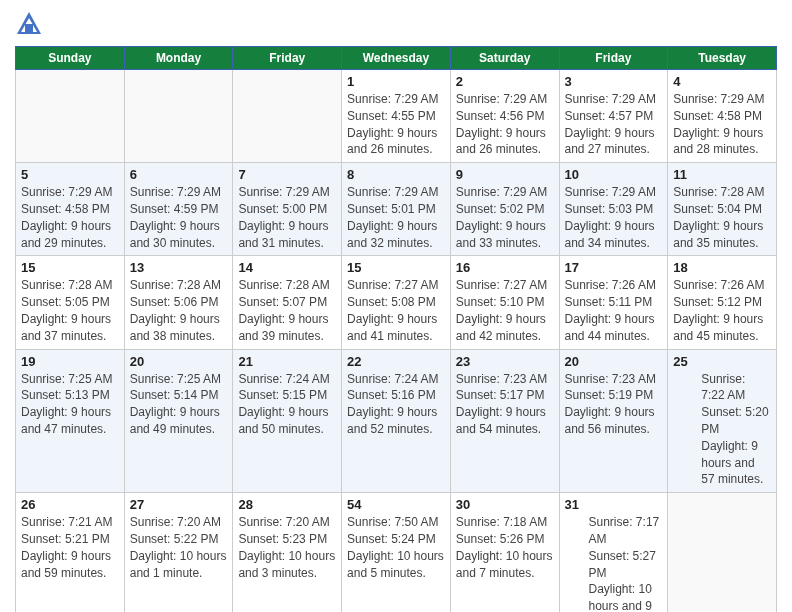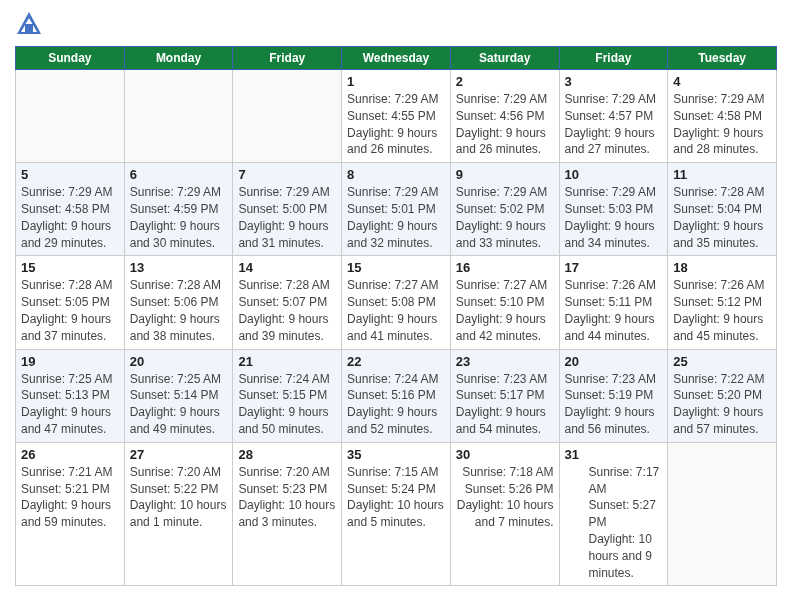--- a/index.html
+++ b/index.html
@@ -284,21 +284,21 @@
 Daylight: 9 hours and 54 minutes.</div>
           </td>
           <td>
             <div class="day-number">20</div>
             <div class="day-info" style="white-space: pre-line;">Sunrise: 7:23 AM
 Sunset: 5:19 PM
 Daylight: 9 hours and 56 minutes.</div>
           </td>
           <td>
             <div class="day-number">25</div>
-            <div class="day-info" style="white-space: pre-line;">Sunrise: 7:22 AM
+            <div class="day-info" style="white-space: pre-line; margin-left: 28px;">Sunrise: 7:22 AM
 Sunset: 5:20 PM
 Daylight: 9 hours and 57 minutes.</div>
           </td>
         </tr>
         <tr>
           <td>
             <div class="day-number">26</div>
             <div class="day-info" style="white-space: pre-line;">Sunrise: 7:21 AM
 Sunset: 5:21 PM
 Daylight: 9 hours and 59 minutes.</div>
@@ -309,28 +309,28 @@
 Sunset: 5:22 PM
 Daylight: 10 hours and 1 minute.</div>
           </td>
           <td>
             <div class="day-number">28</div>
             <div class="day-info" style="white-space: pre-line;">Sunrise: 7:20 AM
 Sunset: 5:23 PM
 Daylight: 10 hours and 3 minutes.</div>
           </td>
           <td>
-            <div class="day-number">35</div>
-            <div class="day-info" style="white-space: pre-line;">Sunrise: 7:15 AM
+            <div class="day-number">54</div>
+            <div class="day-info" style="white-space: pre-line;">Sunrise: 7:50 AM
 Sunset: 5:24 PM
 Daylight: 10 hours and 5 minutes.</div>
           </td>
           <td>
             <div class="day-number">30</div>
-            <div class="day-info" style="white-space: pre-line; text-align: right;">Sunrise: 7:18 AM
+            <div class="day-info" style="white-space: pre-line;">Sunrise: 7:18 AM
 Sunset: 5:26 PM
 Daylight: 10 hours and 7 minutes.</div>
           </td>
           <td>
             <div class="day-number">31</div>
             <div class="day-info" style="white-space: pre-line; margin-left: 24px;">Sunrise: 7:17 AM
 Sunset: 5:27 PM
 Daylight: 10 hours and 9 minutes.</div>
           </td>
           <td class="empty"></td>

